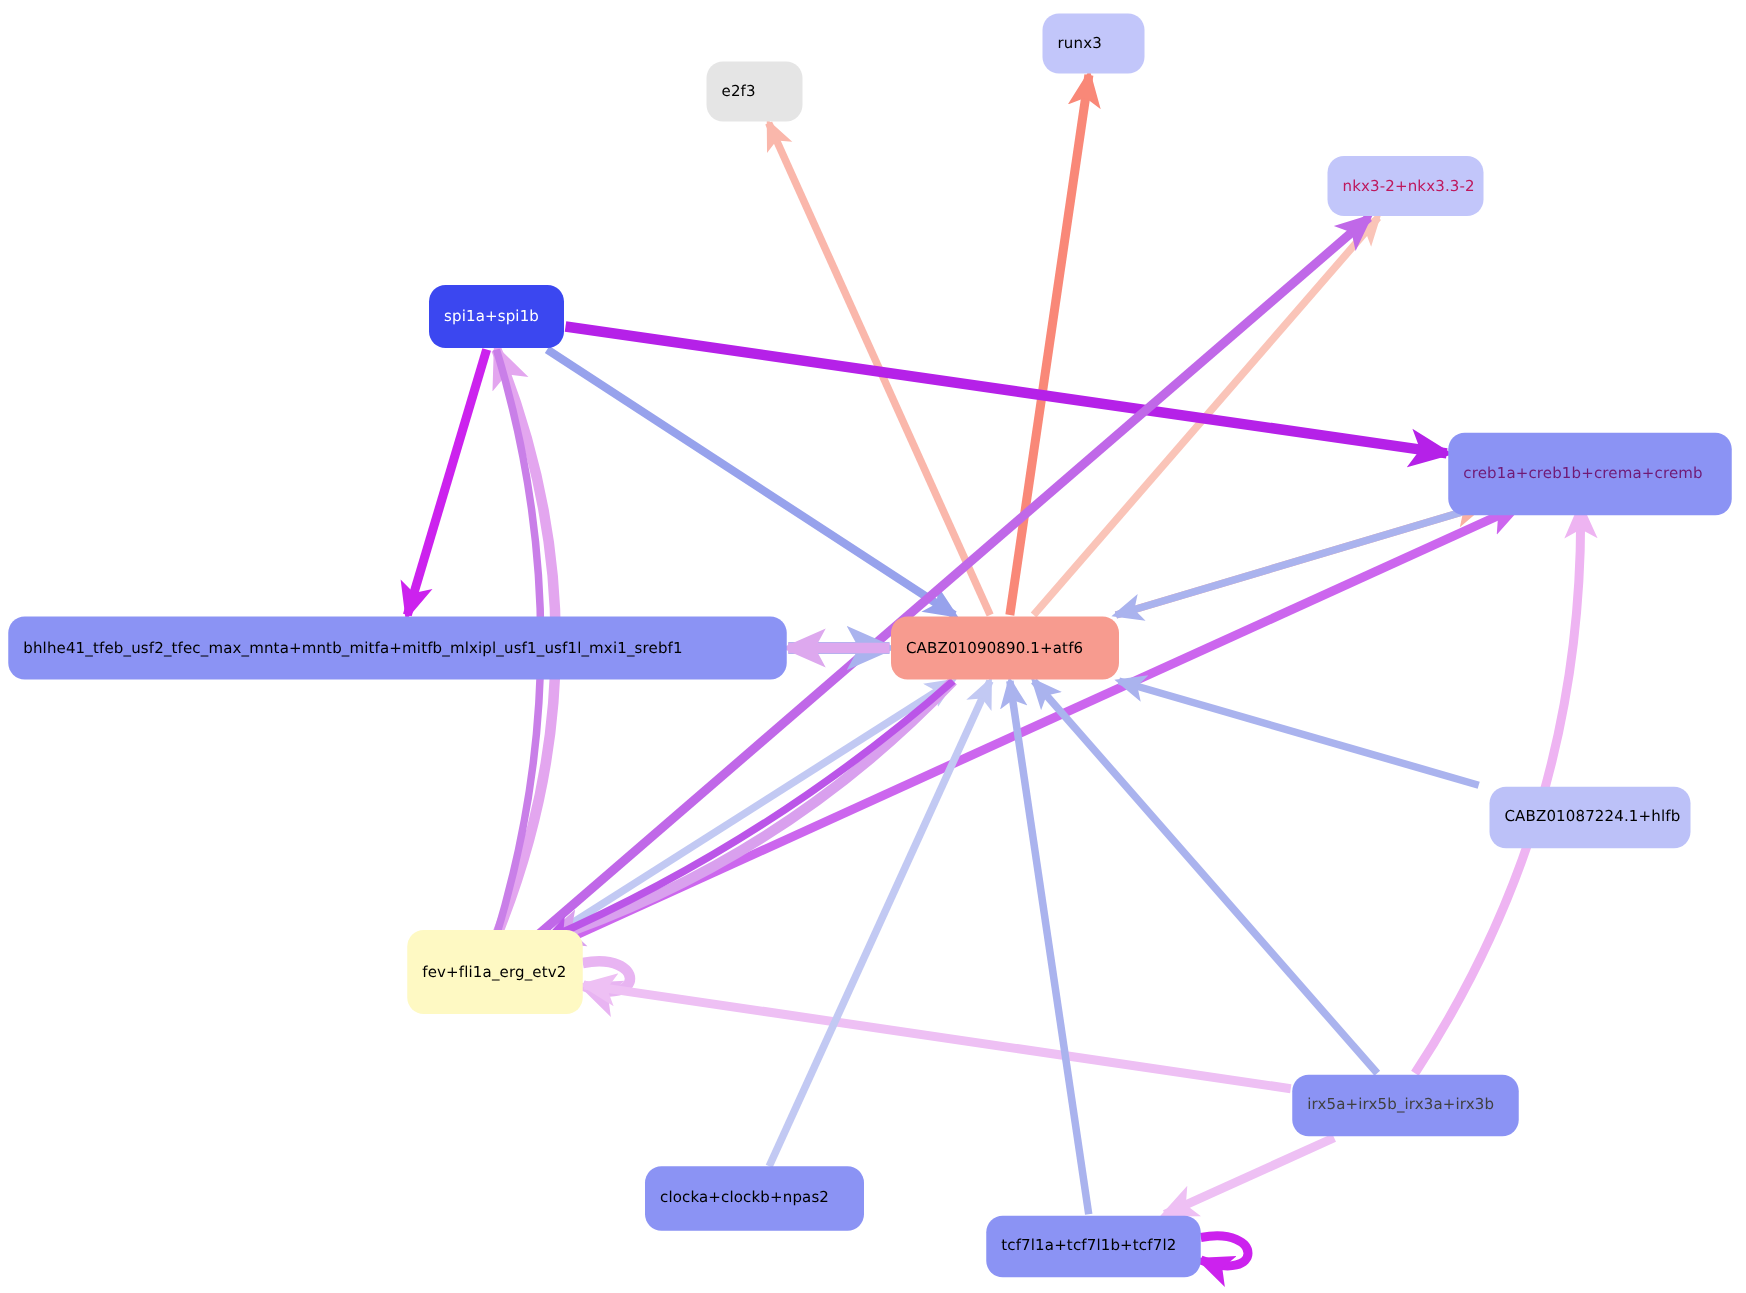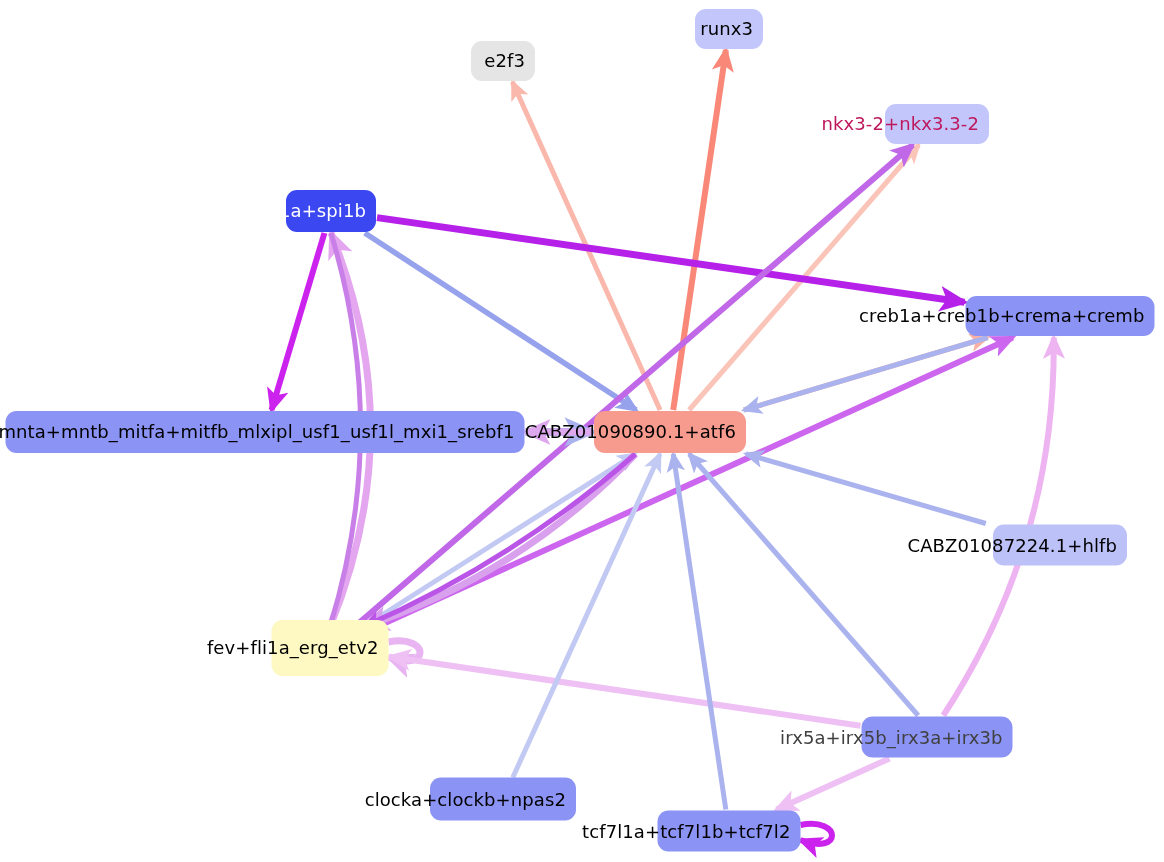--- a/index.html
+++ b/index.html
@@ -24,24 +24,24 @@
     width: 1164px;
     height: 862px;
     pointer-events: none;
   }
   .node {
     position: absolute;
     box-sizing: border-box;
     border-radius: 11px;
     display: flex;
     align-items: center;
-    justify-content: flex-end;
+    justify-content: flex-start;
     text-align: center;
     color: #000000;
-    font-size: 18px;
+    font-size: 10px;
     line-height: 1.1;
     letter-spacing: 0.1px;
     white-space: nowrap;
     padding: 0 10px;
     transform: translate(-50%, -50%);
     box-shadow: 0 0 0 0 rgba(0,0,0,0);
   }
   .node.dark-label {
     color: #ffffff;
   }
@@ -161,21 +161,21 @@
       </div>
       <div class="node" style="left: 503px; top: 61px; width: 64px; height: 40px; background: #e5e5e5; color: rgb(0, 0, 0);">
         <span>e2f3</span>
       </div>
       <div class="node" style="left: 937px; top: 124px; width: 104px; height: 40px; background: rgb(194, 198, 250); color: #be185d;">
         <span>nkx3-2+nkx3.3-2</span>
       </div>
       <div class="node dark-label" style="left: 331px; top: 211px; width: 90px; height: 42px; background: rgb(59, 71, 240); color: rgb(255, 255, 255);">
         <span>spi1a+spi1b</span>
       </div>
-      <div class="node" style="left: 1060px; top: 316px; width: 189px; height: 40px; background: rgb(139, 147, 244); color: #000000;">
+      <div class="node" style="left: 1060px; top: 316px; width: 189px; height: 55px; background: rgb(139, 147, 244); color: #701a75;">
         <span>creb1a+creb1b+crema+cremb</span>
       </div>
       <div class="node" style="left: 265px; top: 432px; width: 519px; height: 42px; background: rgb(139, 147, 244); color: rgb(0, 0, 0);">
         <span>bhlhe41_tfeb_usf2_tfec_max_mnta+mntb_mitfa+mitfb_mlxipl_usf1_usf1l_mxi1_srebf1</span>
       </div>
       <div class="node" style="left: 670px; top: 432px; width: 152px; height: 42px; background: rgb(247, 155, 143); color: rgb(0, 0, 0);">
         <span>CABZ01090890.1+atf6</span>
       </div>
       <div class="node" style="left: 1060px; top: 545px; width: 134px; height: 41px; background: rgb(188, 193, 248); color: rgb(0, 0, 0);">
         <span>CABZ01087224.1+hlfb</span>

